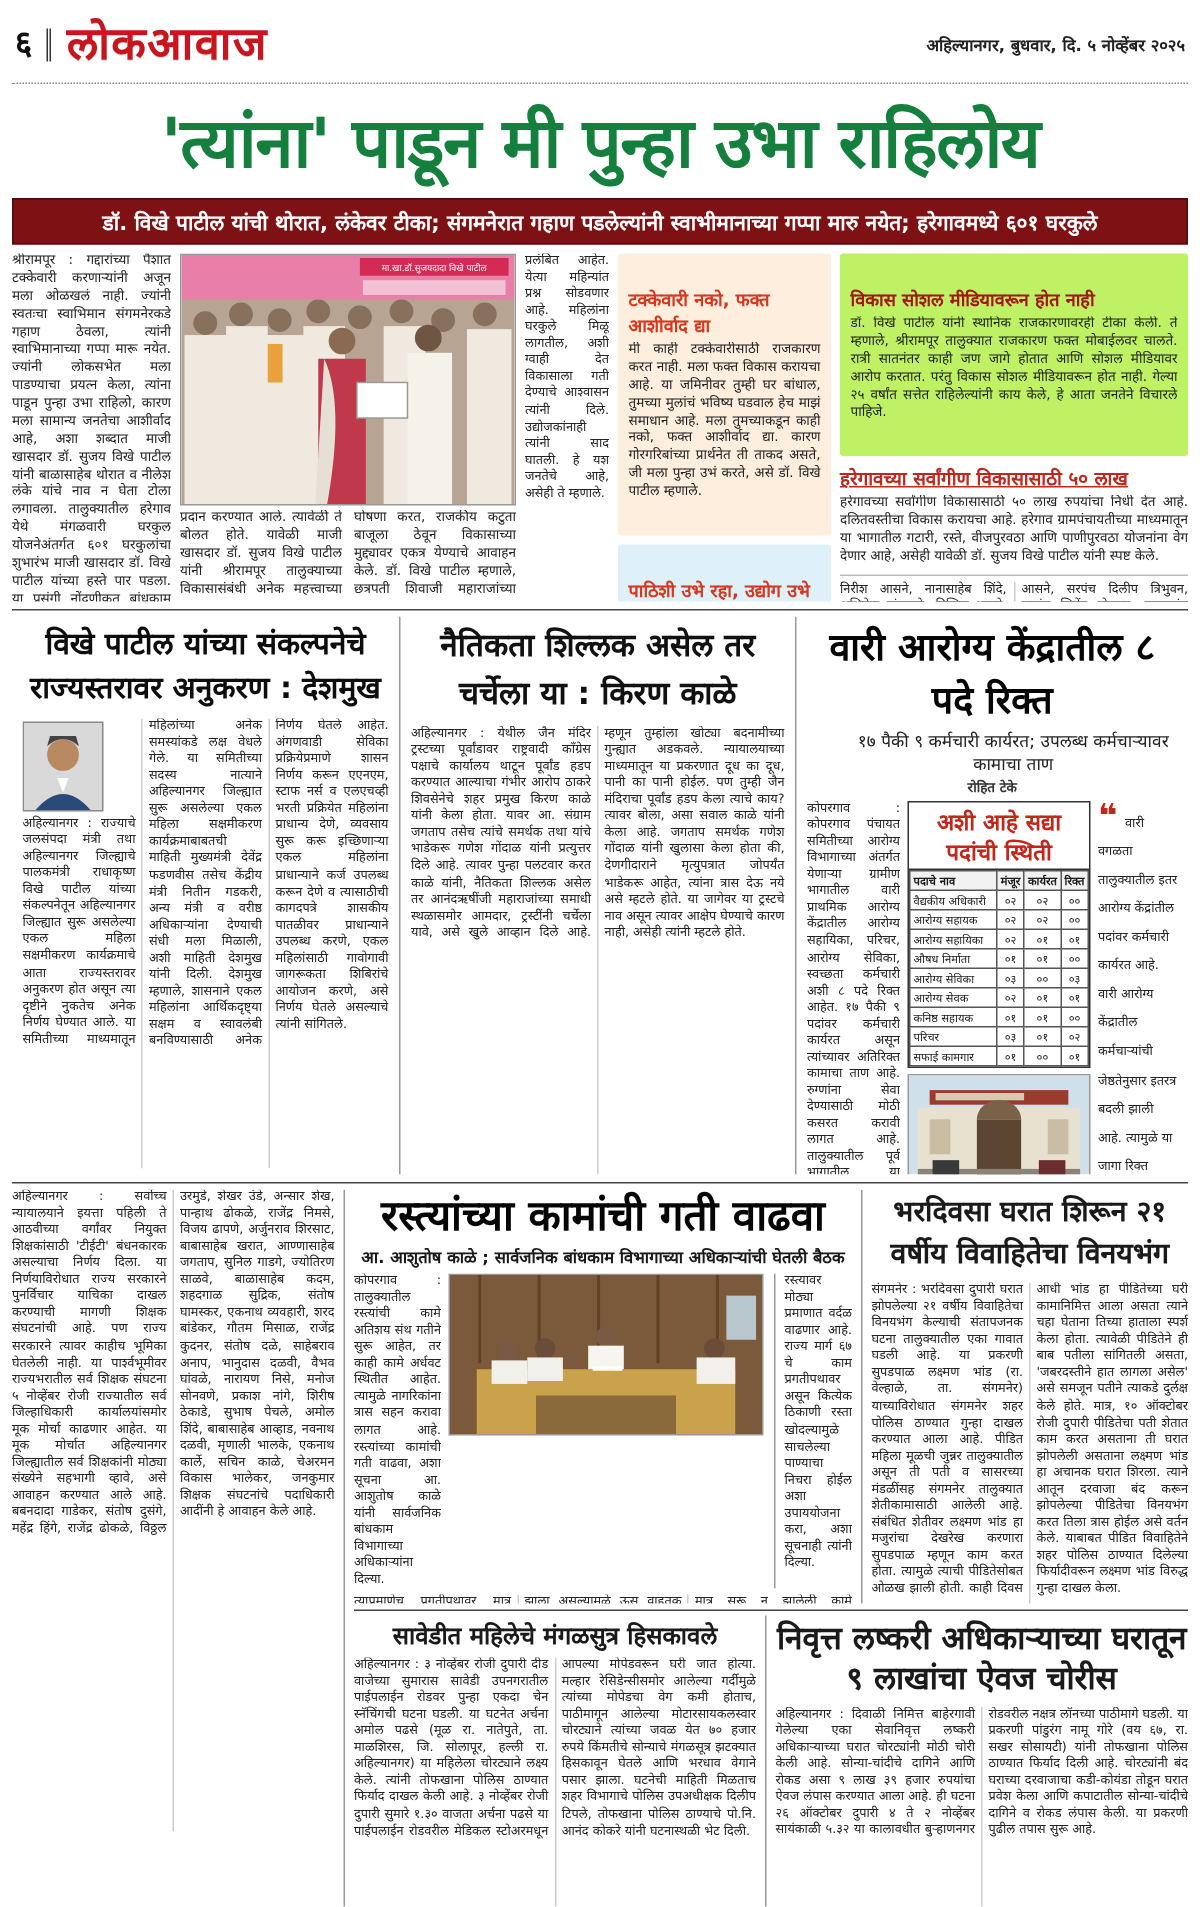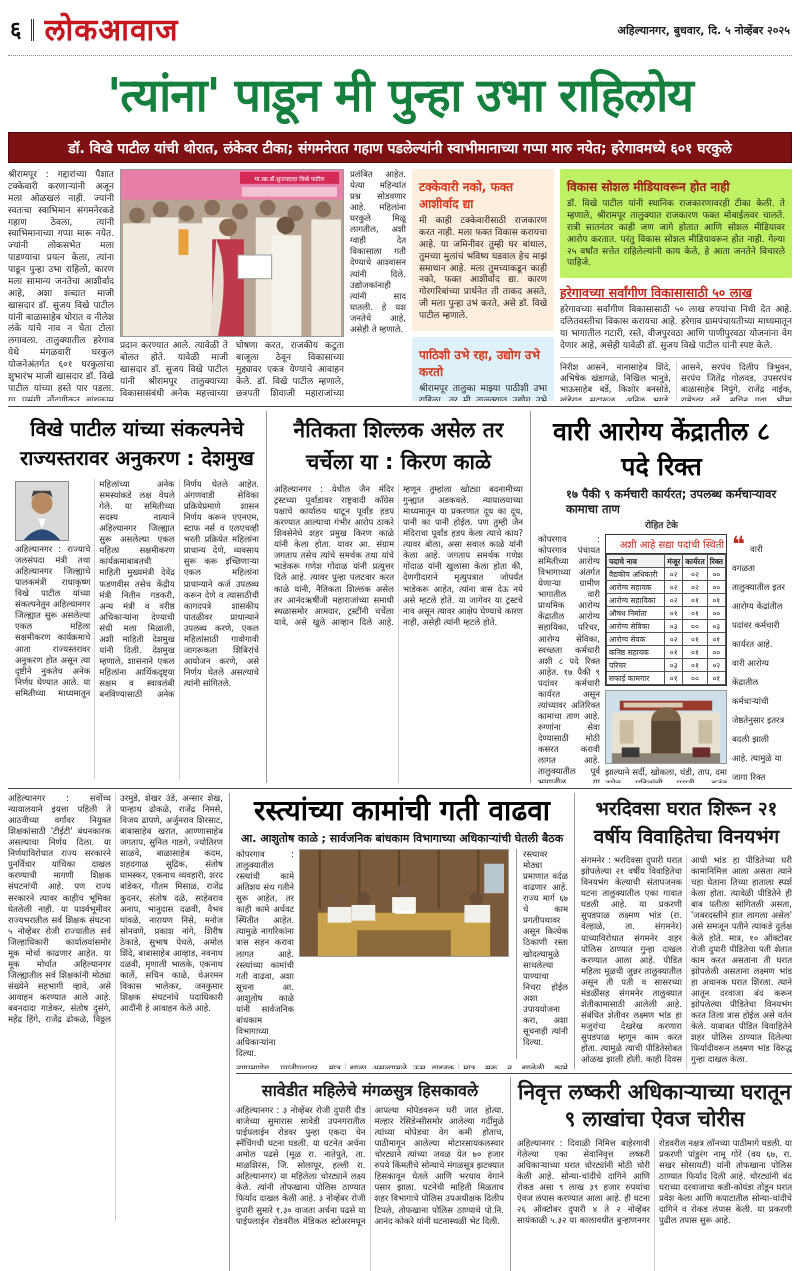--- a/index.html
+++ b/index.html
@@ -28,49 +28,49 @@
     font-size:14px; font-weight:700; padding:5px 6px; border:1px solid #4c0a0b; }
   .lead-body { display:grid; grid-template-columns:106px 224px 56px 142px 1fr;
     gap:6px; height:238px; overflow:hidden; padding-top:6px; }
   .bodytext { font-size:9px; line-height:1.32; text-align:justify; color:#222;
     overflow:hidden; }
   .bodytext-sm { font-size:8.5px; line-height:1.3; text-align:justify; color:#222;
     overflow:hidden; }
   .lead-photo-wrap { display:flex; flex-direction:column; gap:3px; overflow:hidden; }
   .lead-photo { width:224px; height:168px; border:1px solid #999; display:block; }
   .lead-photo-sub { columns:2; column-gap:8px; height:62px; }
-  .infobox { border-radius:2px; padding:9px 7px; margin-bottom:6px; overflow:hidden; }
+  .infobox { border-radius:2px; padding:22px 7px; margin-bottom:6px; overflow:hidden; }
   .infobox .box-title { font-size:12px; font-weight:800; margin-bottom:3px; }
   .box-peach { background:#fdeede; }
   .box-peach .box-title { color:#d4381e; }
   .box-blue { background:#def0f8; }
   .box-blue .box-title { color:#d4381e; }
   .box-gray { background:#bef264; }
   .box-gray .box-title { color:#a3171b; }
   .haregaon-title { font-size:12.5px; font-weight:800; color:#c2271b; margin:2px 0 3px 0;text-decoration:underline; }
   .names-block { border-top:1px solid #bbb; margin-top:5px; padding-top:4px;
     columns:2; column-gap:10px; column-rule:1px solid #ccc; height:72px; }
 
   .band-rule { border-top:1px solid #444; margin:5px 0 4px 0; }
 
   
   .mid-band { display:grid; grid-template-columns:258px 264px 1fr; height:372px; overflow:hidden; }
   .mid-col { padding:0 7px; overflow:hidden; }
   .mid-col + .mid-col { border-left:1px solid #999; }
   .h-midleft { font-size:20px; font-weight:800; text-align:center; line-height:1.45; padding:4px 0 6px 0; color:#0d0d0d; }
   .h-midcenter { font-size:21px; font-weight:600; text-align:center; line-height:1.5; padding:4px 0 6px 0; color:#111; }
   .h-midright { font-size:25px; font-weight:800; text-align:center; line-height:1.4; padding:3px 0 2px 0; color:#050505; }
-  .sub-midright { font-size:11.5px; font-weight:700; color:#222; padding-bottom:2px;margin-left:28px; }
+  .sub-midright { font-size:11.5px; font-weight:400; text-align:center; color:#222; padding-bottom:2px;margin-left:28px; }
   .byline { font-size:9px; font-weight:700; text-align:center; color:#333; padding-bottom:3px; }
   .cols3 { columns:3; column-gap:9px; column-rule:1px solid #ccc; height:300px; }
   .cols2 { columns:2; column-gap:9px; column-rule:1px solid #ccc; height:300px; }
   .portrait { width:54px; height:60px; float:left; margin:2px 5px 3px 0; border:1px solid #888; }
   .wari-grid { display:grid; grid-template-columns:62px 122px 1fr; gap:5px; height:300px; overflow:hidden; }
   .pos-table-wrap { border:1px solid #333; }
-  .pos-table-title { font-size:10px; font-weight:400; color:#c2271b; text-align:right;
+  .pos-table-title { font-size:15px; font-weight:700; color:#c2271b; text-align:center;
     border-bottom:1px solid #333; padding:2px; }
   table.pos-table { width:100%; border-collapse:collapse; font-size:7.5px; }
   table.pos-table th, table.pos-table td { border:1px solid #555; padding:1px 2px; text-align:left; }
   table.pos-table th { font-weight:700; background:#f2f2f2; }
   table.pos-table td:nth-child(2), table.pos-table td:nth-child(3), table.pos-table td:nth-child(4)
     { text-align:center; width:14px; }
   .building-photo { width:122px; height:74px; border:1px solid #999; margin-top:4px; display:block; }
   .quote-box { position:relative; padding-top:2px; }
   .quote-mark { color:#c2271b; font-size:22px; line-height:0.8; font-weight:bold; display:inline; }
 

